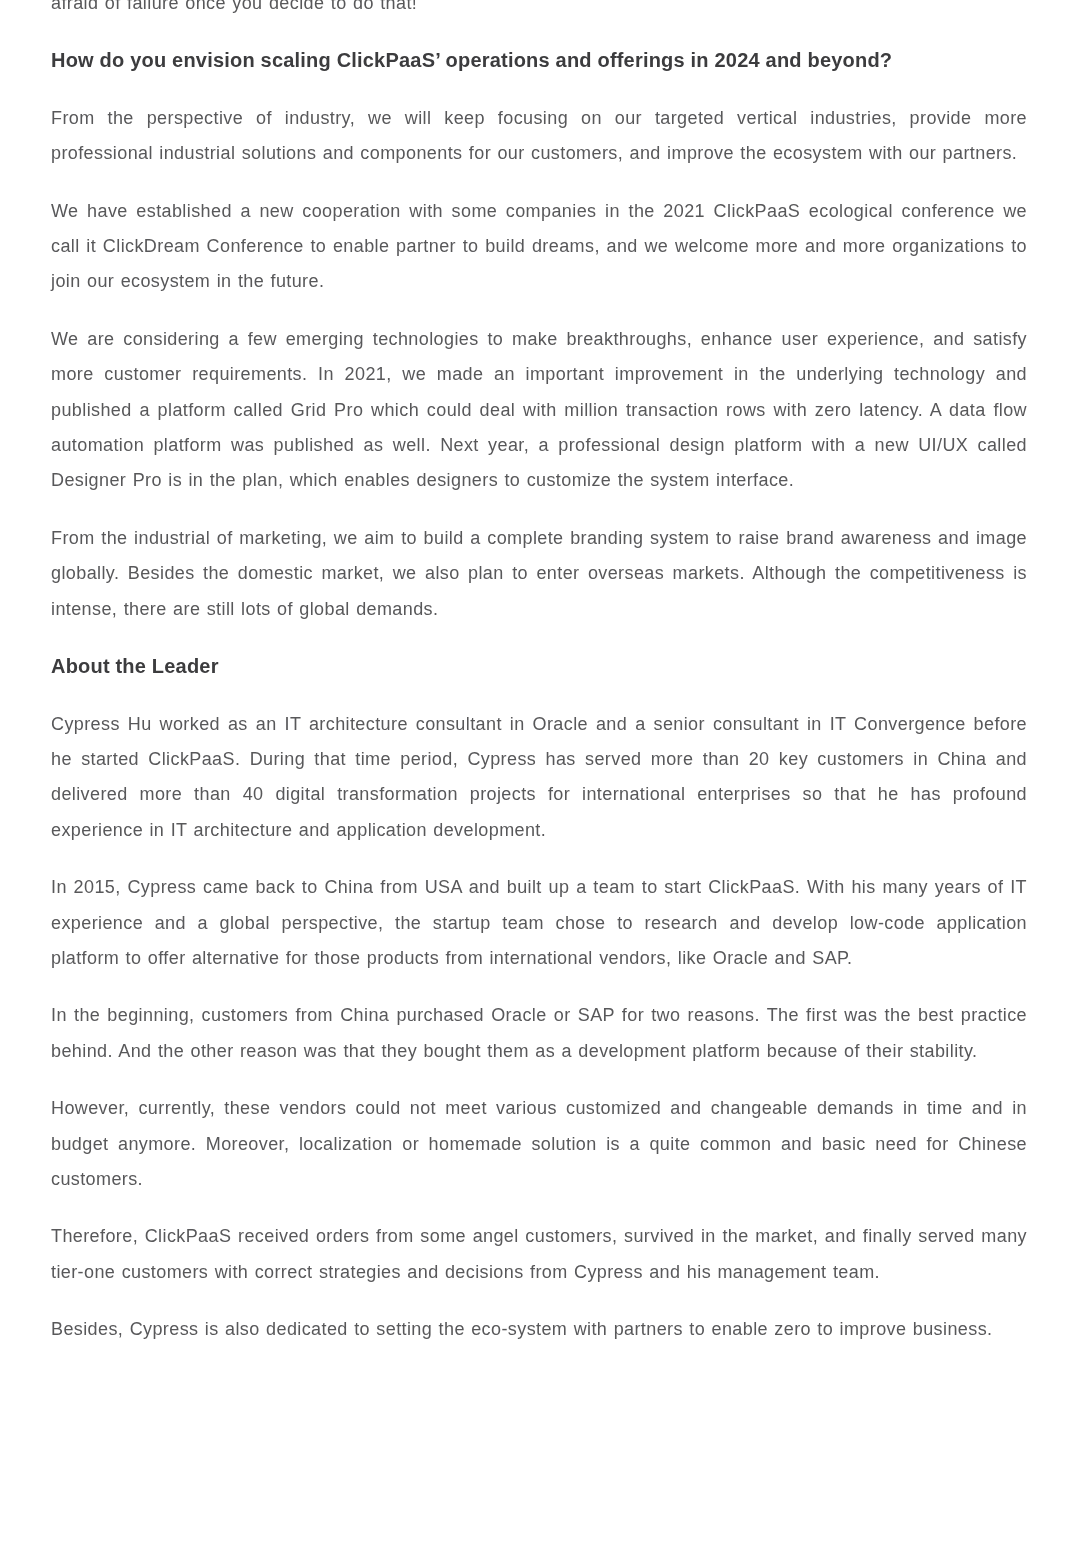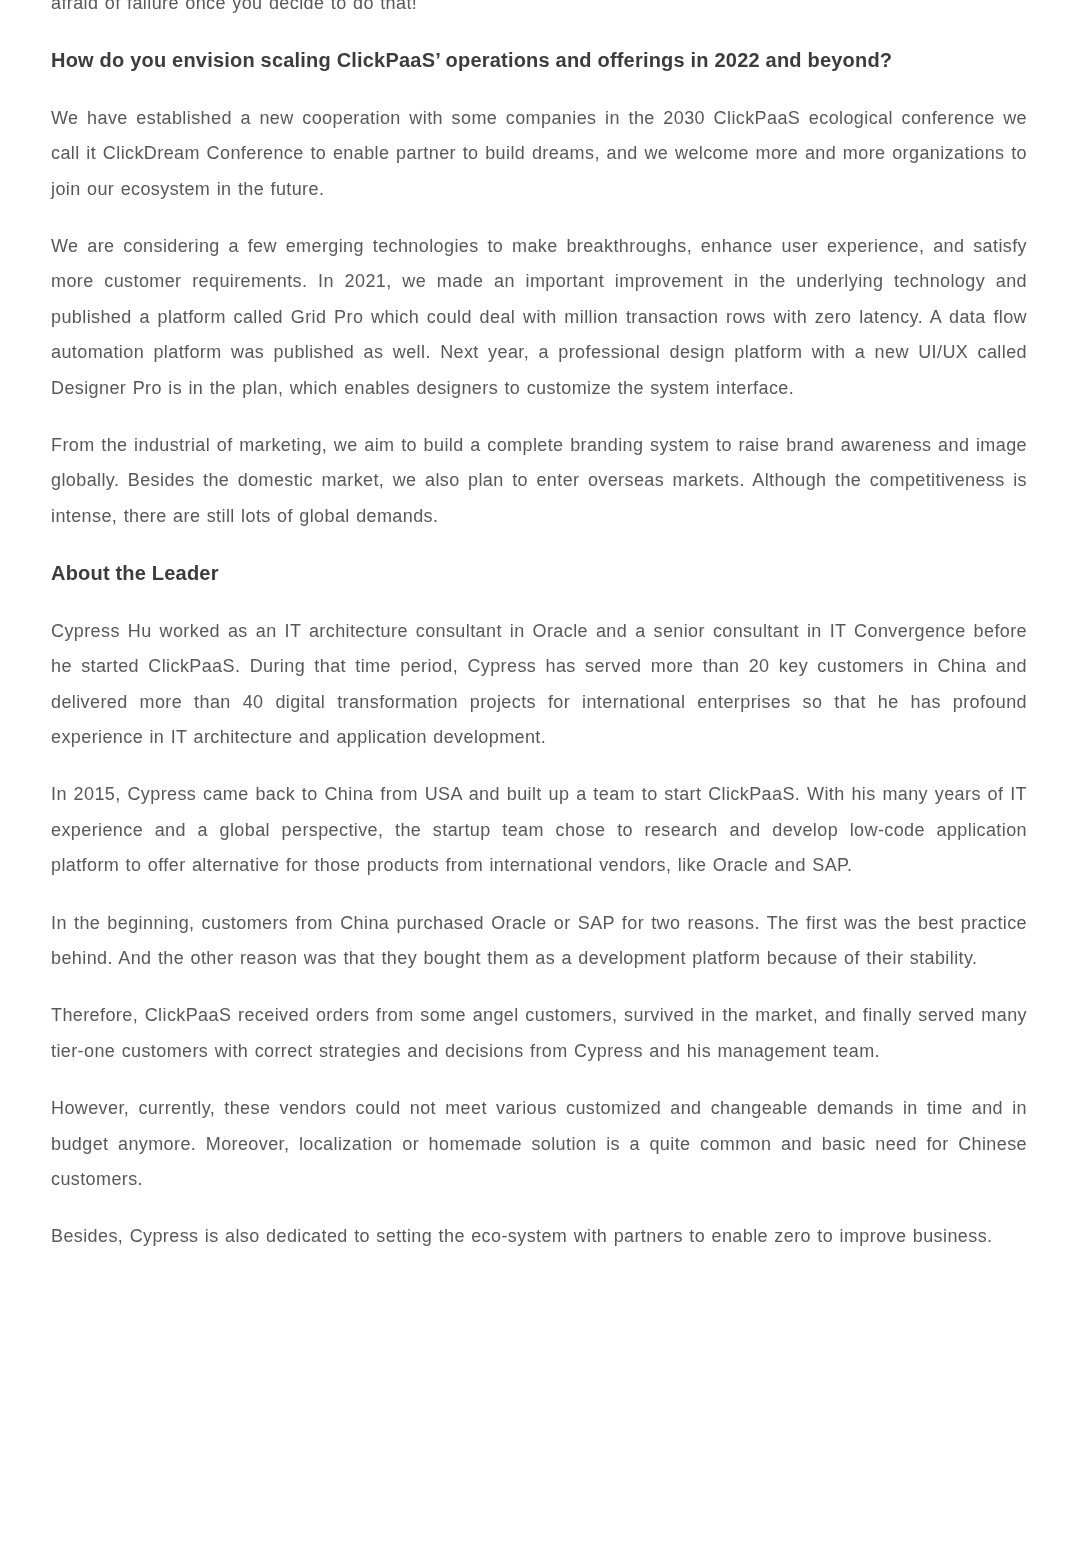--- a/index.html
+++ b/index.html
@@ -38,36 +38,37 @@
     margin: 22px 0;
   }
 </style>
 </head>
 <body>
 
 <main class="article">
 
   <p class="para cut-top">afraid of failure once you decide to do that!</p>
 
-  <h2 class="heading">How do you envision scaling ClickPaaS’ operations and offerings in 2022 and beyond?</h2>
+  <h2 class="heading">How do you envision scaling ClickPaaS’ operations and offerings in 2024 and beyond?</h2>
 
+  <p class="para">From the perspective of industry, we will keep focusing on our targeted vertical industries, provide more professional industrial solutions and components for our customers, and improve the ecosystem with our partners.</p>
 
-  <p class="para">We have established a new cooperation with some companies in the 2030 ClickPaaS ecological conference we call it ClickDream Conference to enable partner to build dreams, and we welcome more and more organizations to join our ecosystem in the future.</p>
+  <p class="para">We have established a new cooperation with some companies in the 2021 ClickPaaS ecological conference we call it ClickDream Conference to enable partner to build dreams, and we welcome more and more organizations to join our ecosystem in the future.</p>
 
   <p class="para">We are considering a few emerging technologies to make breakthroughs, enhance user experience, and satisfy more customer requirements. In 2021, we made an important improvement in the underlying technology and published a platform called Grid Pro which could deal with million transaction rows with zero latency. A data flow automation platform was published as well. Next year, a professional design platform with a new UI/UX called Designer Pro is in the plan, which enables designers to customize the system interface.</p>
 
   <p class="para">From the industrial of marketing, we aim to build a complete branding system to raise brand awareness and image globally. Besides the domestic market, we also plan to enter overseas markets. Although the competitiveness is intense, there are still lots of global demands.</p>
 
   <h2 class="heading">About the Leader</h2>
 
   <p class="para">Cypress Hu worked as an IT architecture consultant in Oracle and a senior consultant in IT Convergence before he started ClickPaaS. During that time period, Cypress has served more than 20 key customers in China and delivered more than 40 digital transformation projects for international enterprises so that he has profound experience in IT architecture and application development.</p>
 
   <p class="para">In 2015, Cypress came back to China from USA and built up a team to start ClickPaaS. With his many years of IT experience and a global perspective, the startup team chose to research and develop low-code application platform to offer alternative for those products from international vendors, like Oracle and SAP.</p>
 
   <p class="para">In the beginning, customers from China purchased Oracle or SAP for two reasons. The first was the best practice behind. And the other reason was that they bought them as a development platform because of their stability.</p>
 
+  <p class="para">However, currently, these vendors could not meet various customized and changeable demands in time and in budget anymore. Moreover, localization or homemade solution is a quite common and basic need for Chinese customers.</p>
+
   <p class="para">Therefore, ClickPaaS received orders from some angel customers, survived in the market, and finally served many tier-one customers with correct strategies and decisions from Cypress and his management team.</p>
-
-  <p class="para">However, currently, these vendors could not meet various customized and changeable demands in time and in budget anymore. Moreover, localization or homemade solution is a quite common and basic need for Chinese customers.</p>
 
   <p class="para">Besides, Cypress is also dedicated to setting the eco-system with partners to enable zero to improve business.</p>
 
 </main>
 
 </body></html>

